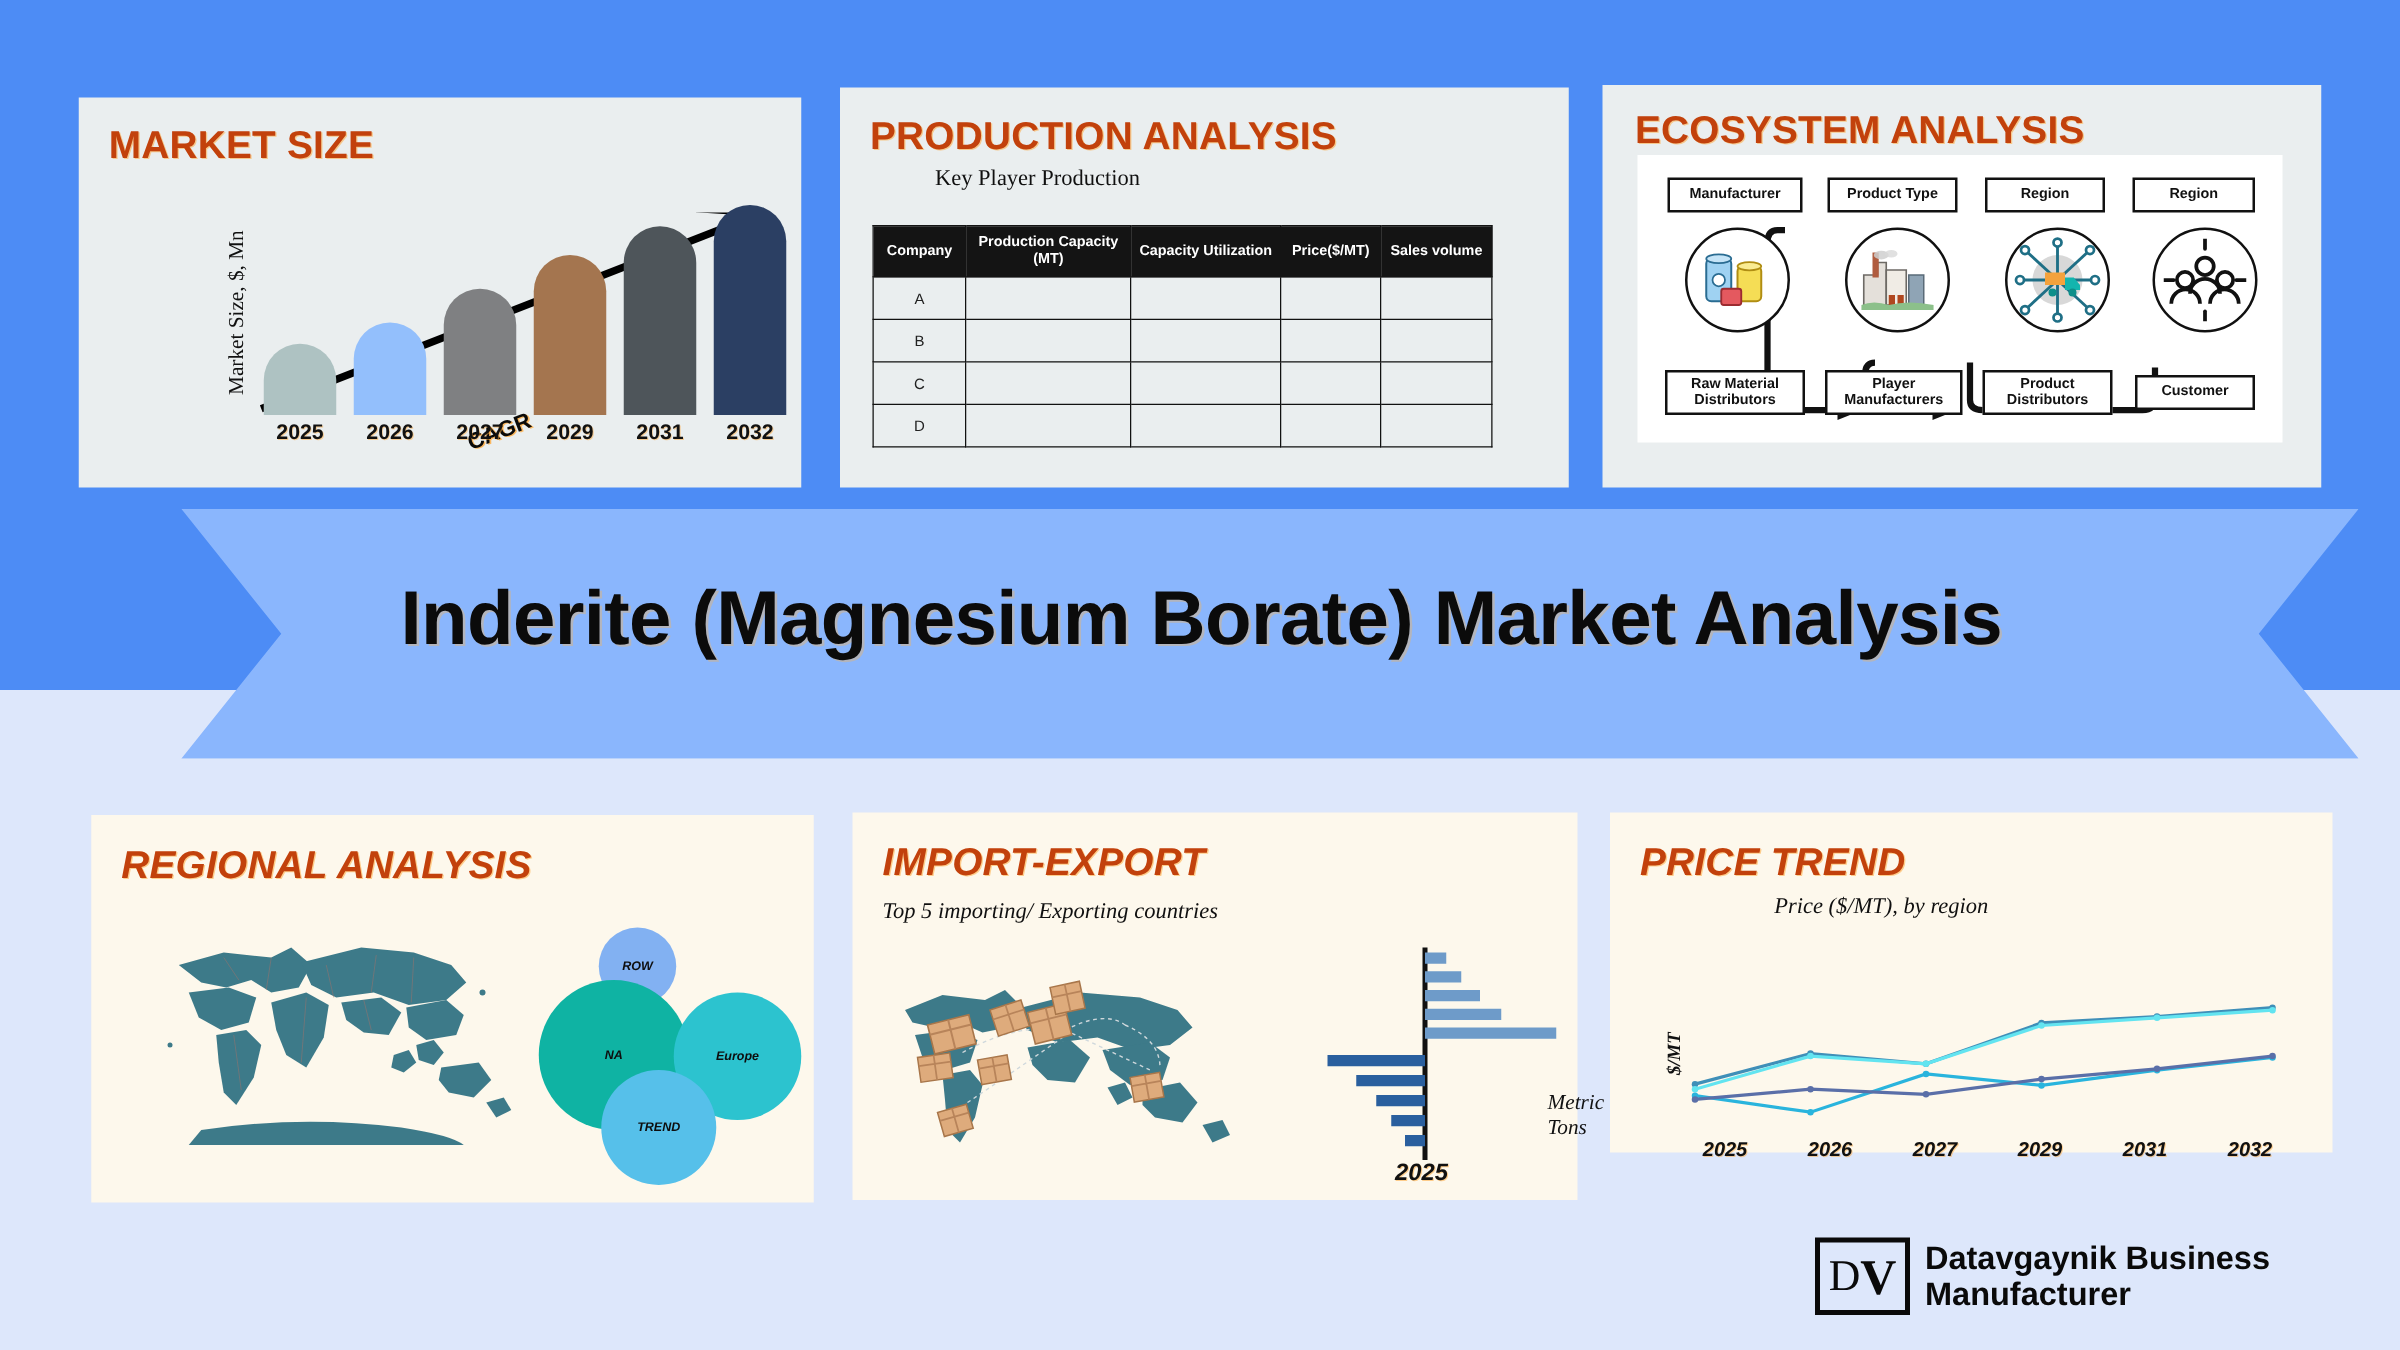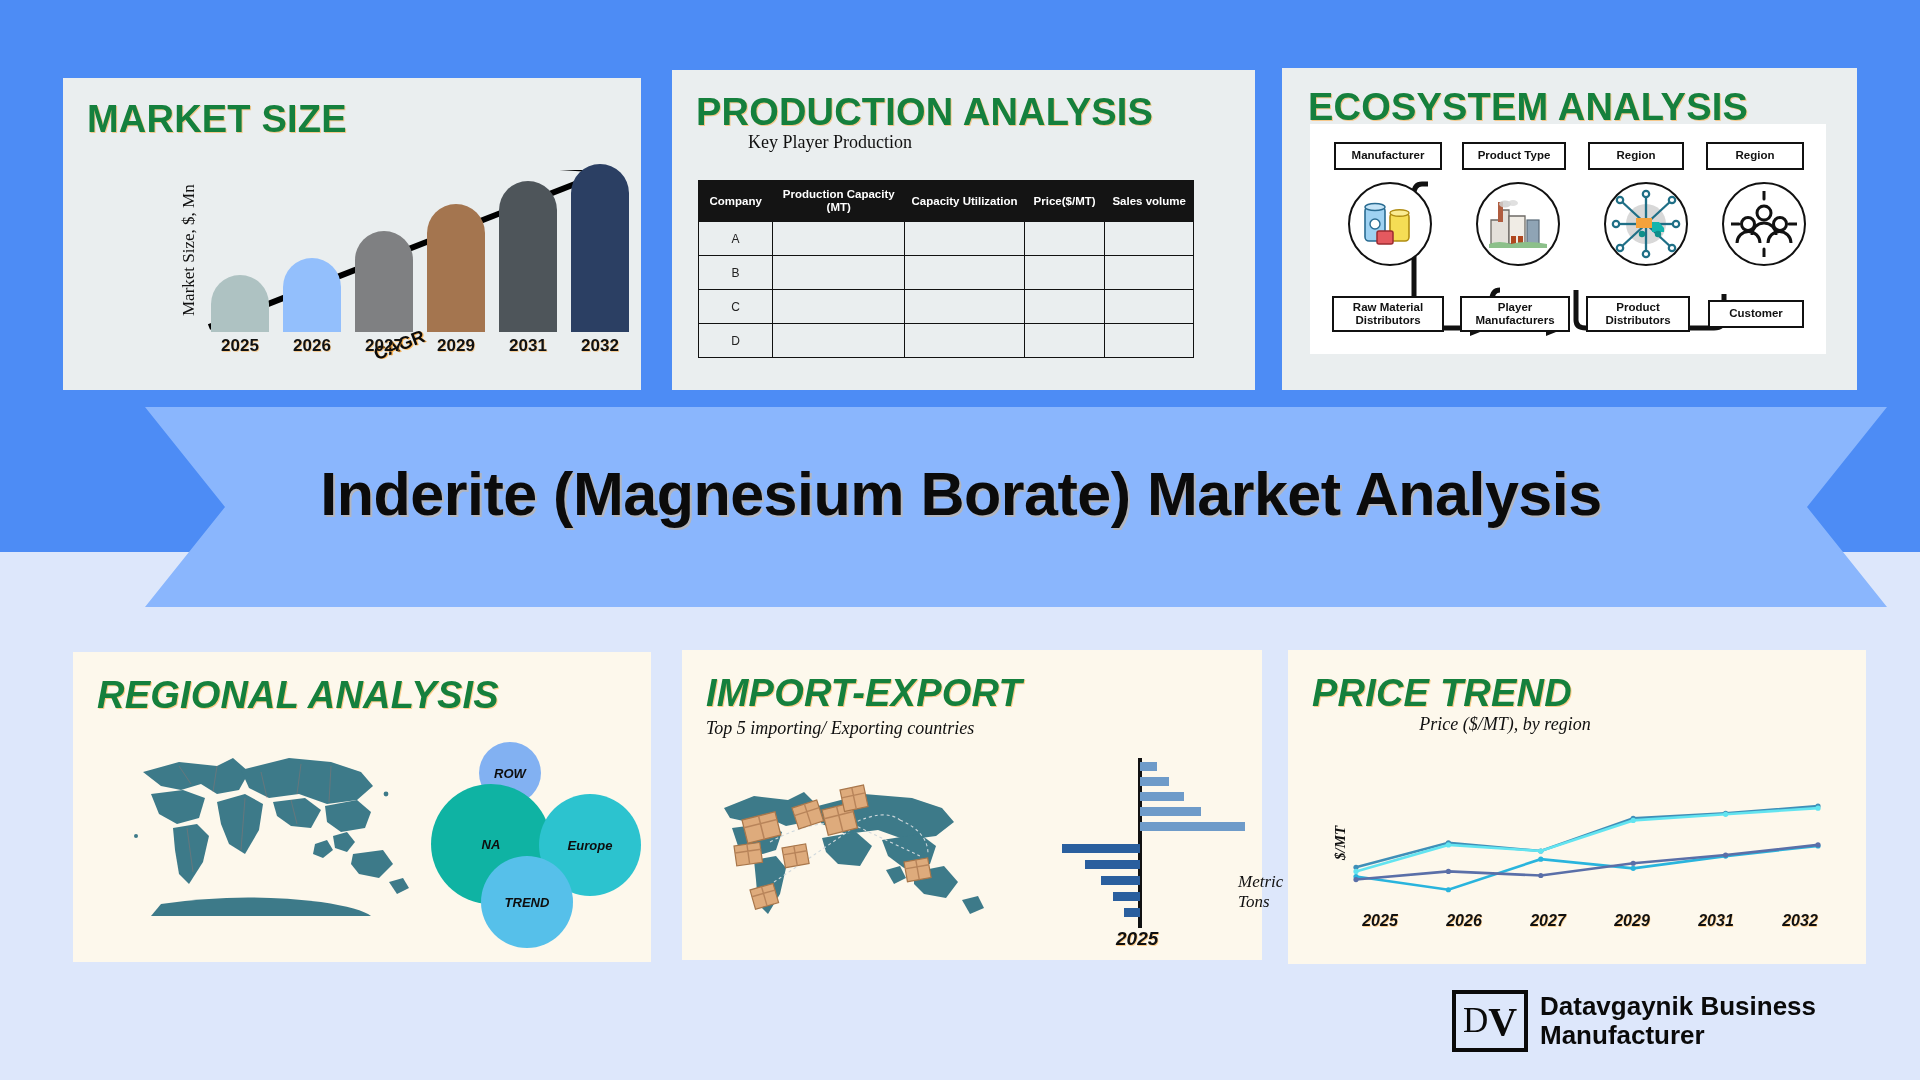--- a/index.html
+++ b/index.html
@@ -23,23 +23,23 @@
   .card {
     position: absolute;
     background: #eaeeef;
   }
   #card-market-size { left: 63px;  top: 78px; width: 578px; height: 312px; }
   #card-production  { left: 672px; top: 70px; width: 583px; height: 320px; }
   #card-ecosystem   { left: 1282px; top: 68px; width: 575px; height: 322px; }
 
   .card-title {
     font-weight: bold;
-    font-size: 38px;
+    font-size: 31px;
     letter-spacing: .2px;
-    color: #15803d;
+    color: #c2410c;
     text-shadow: 1px 1px 0 rgba(255,170,60,.55);
   }
   #card-market-size .card-title { position:absolute; left: 24px; top: 20px; }
   #card-production .card-title  { position:absolute; left: 24px; top: 21px; }
   #card-ecosystem .card-title   { position:absolute; left: 26px; top: 18px; }
 
   .card-sub {
     font-family: "Liberation Serif", serif;
     font-size: 18px;
     color: #101010;
@@ -124,29 +124,29 @@
     text-align: center;
     font-size: 61px; font-weight: bold; color: #0b0b0b;
     letter-spacing: -.5px;
     text-shadow: 2px 2px 0 rgba(255,180,70,.35);
   }
 
   
   .card-b { position: absolute; background: #fdf8ec; font-style: italic; }
   #card-regional { left: 73px;  top: 652px; width: 578px; height: 310px; }
   #card-trade    { left: 682px; top: 650px; width: 580px; height: 310px; }
-  #card-price    { left: 1288px; top: 650px; width: 578px; height: 314px; padding-left: 28px; }
+  #card-price    { left: 1288px; top: 650px; width: 578px; height: 272px; padding-left: 28px; }
   .card-b .card-title { position: absolute; left: 24px; top: 22px; }
 
   
   #reg-map { position: absolute; left: 48px; top: 80px; }
   .bubble {
     position: absolute; border-radius: 50%;
     display: flex; align-items: center; justify-content: center;
-    font-size: 13px; font-weight: bold; color: #0e0e0e;
+    font-size: 10px; font-weight: bold; color: #0e0e0e;
   }
 
   
   #trade-sub { position: absolute; left: 24px; top: 68px; }
   #trade-map { position: absolute; left: 32px; top: 112px; }
   #tornado { position: absolute; left: 378px; top: 108px; width: 190px; height: 180px; }
   .torn-row { position: absolute; height: 9px; }
   .torn-axis { position: absolute; left: 78px; top: 0; width: 3.5px; height: 170px; background: #111; }
   #torn-metric {
     position: absolute; left: 556px; top: 222px;

